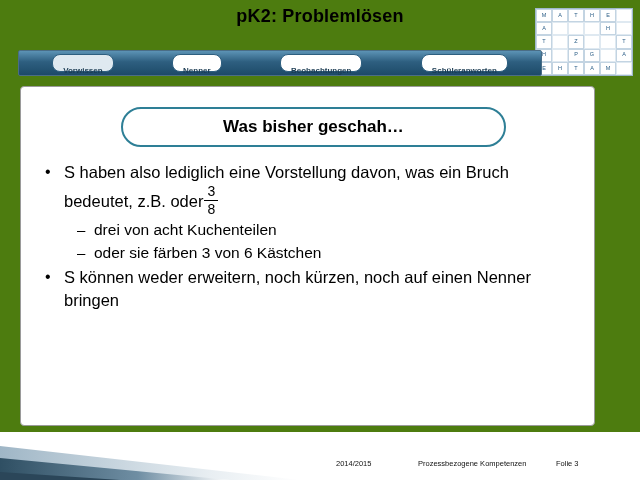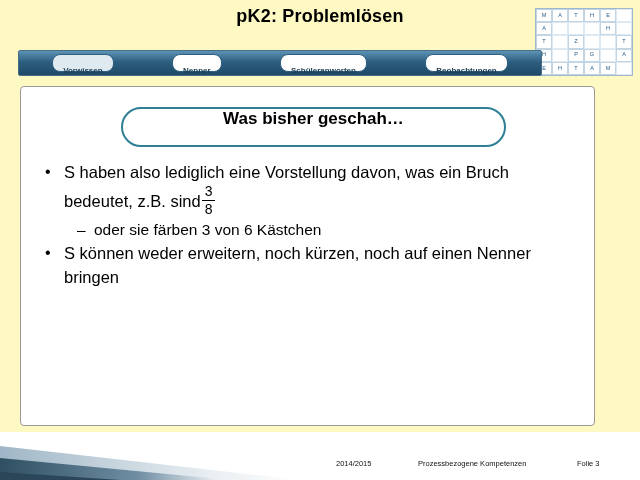--- a/index.html
+++ b/index.html
@@ -10,21 +10,21 @@
     width: 640px;
     height: 480px;
     background: #ffffff;
     font-family: "Liberation Sans", sans-serif;
     overflow: hidden;
   }
   #slide {
     position: relative;
     width: 640px;
     height: 480px;
-    background: #fef9c3;
+    background: #4d7c0f;
     overflow: hidden;
   }
 
   
   #slide-title {
     position: absolute;
     left: 0;
     top: 6px;
     width: 640px;
     text-align: center;
@@ -114,21 +114,21 @@
   #heading-bubble {
     position: absolute;
     left: 100px;
     top: 20px;
     width: 385px;
     height: 40px;
     border: 2px solid #2e7f96;
     border-radius: 20px;
     background: #ffffff;
     display: flex;
-    align-items: flex-start;
+    align-items: center;
     justify-content: center;
     box-sizing: border-box;
   }
   #heading-bubble span {
     font-size: 17px;
     font-weight: bold;
     color: #000000;
   }
 
   
@@ -203,21 +203,21 @@
 
   
   .footer-text {
     position: absolute;
     font-size: 7.5px;
     color: #111111;
     white-space: nowrap;
   }
   #footer-date  { left: 336px; bottom: 12px; text-align: center; }
   #footer-topic { left: 418px; bottom: 12px; }
-  #footer-page  { left: 577px; bottom: 12px; }
+  #footer-page  { left: 556px; bottom: 12px; }
 </style>
 </head>
 <body>
 
 <div id="slide">
 
   <div id="slide-title">pK2: Problemlösen</div>
 
   <div id="letter-grid">
     <div class="cell">M</div>
@@ -252,39 +252,40 @@
     <div class="cell">H</div>
     <div class="cell">T</div>
     <div class="cell">A</div>
     <div class="cell">M</div>
     <div class="cell empty"></div>
   </div>
 
   <div id="navbar">
     <div class="nav-pill active">Vorwissen</div>
     <div class="nav-pill">Nenner</div>
+    <div class="nav-pill">Beobachtungen</div>
     <div class="nav-pill">Schüleranworten</div>
-    <div class="nav-pill">Beobachtungen</div>
   </div>
 
   <div id="content-card">
 
     <div id="heading-bubble">
       <span>Was bisher geschah…</span>
     </div>
 
     <div id="bullets">
 
       <div class="bullet-l1">
         <span class="marker">•</span>
-        <span>S haben also lediglich eine Vorstellung davon, was ein Bruch bedeutet, z.B. sind</span><span class="frac"><span class="num">3</span><span class="bar"></span><span class="den">8</span></span>
+        <span>S haben also lediglich eine Vorstellung davon, was ein Bruch bedeutet, z.B. oder</span><span class="frac"><span class="num">3</span><span class="bar"></span><span class="den">8</span></span>
       </div>
 
       <div class="bullet-l2">
         <span class="marker">–</span>
+        <span>drei von acht Kuchenteilen</span>
       </div>
 
       <div class="bullet-l2">
         <span class="marker">–</span>
         <span>oder sie färben 3 von 6 Kästchen</span>
       </div>
 
       <div class="bullet-l1">
         <span class="marker">•</span>
         <span>S können weder erweitern, noch kürzen, noch auf einen Nenner bringen</span>

